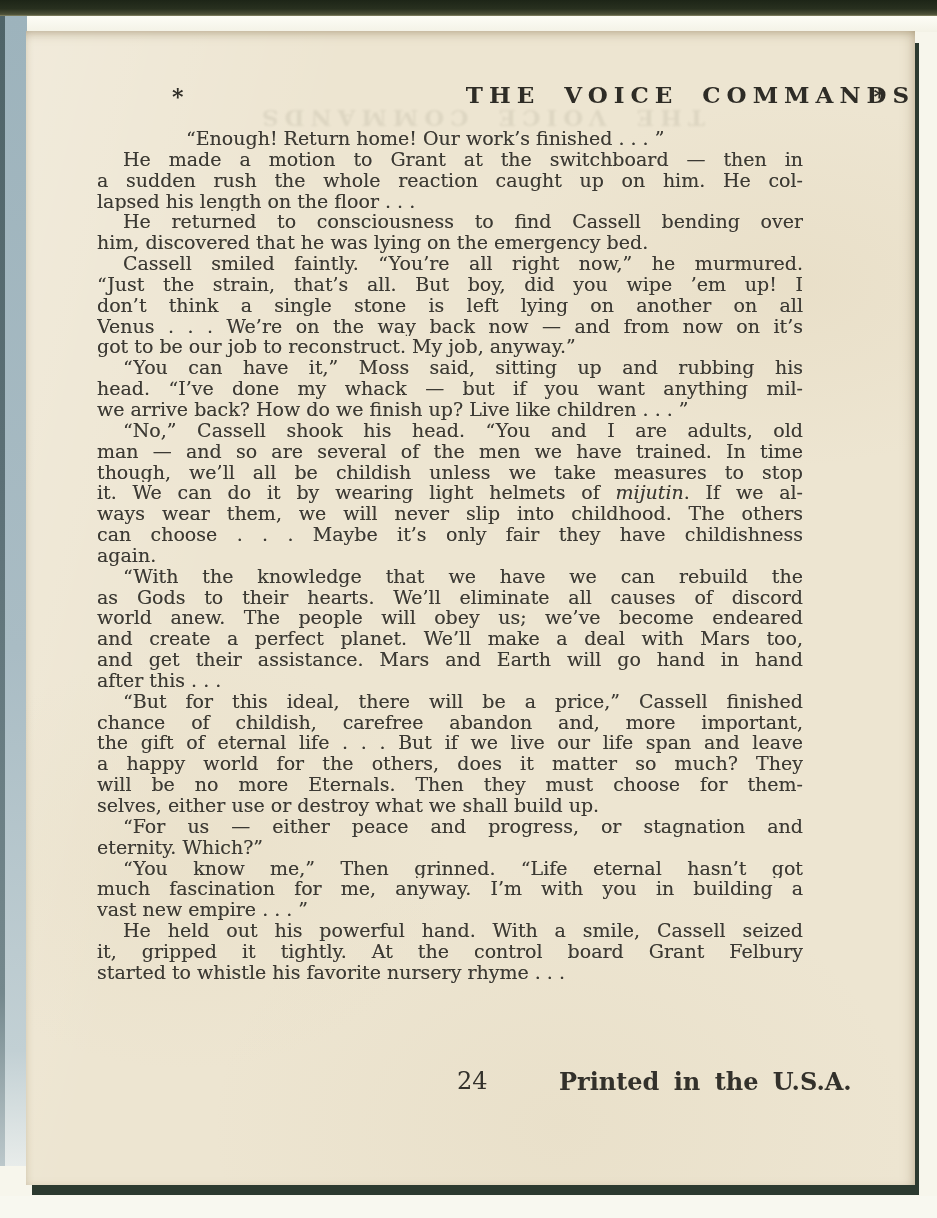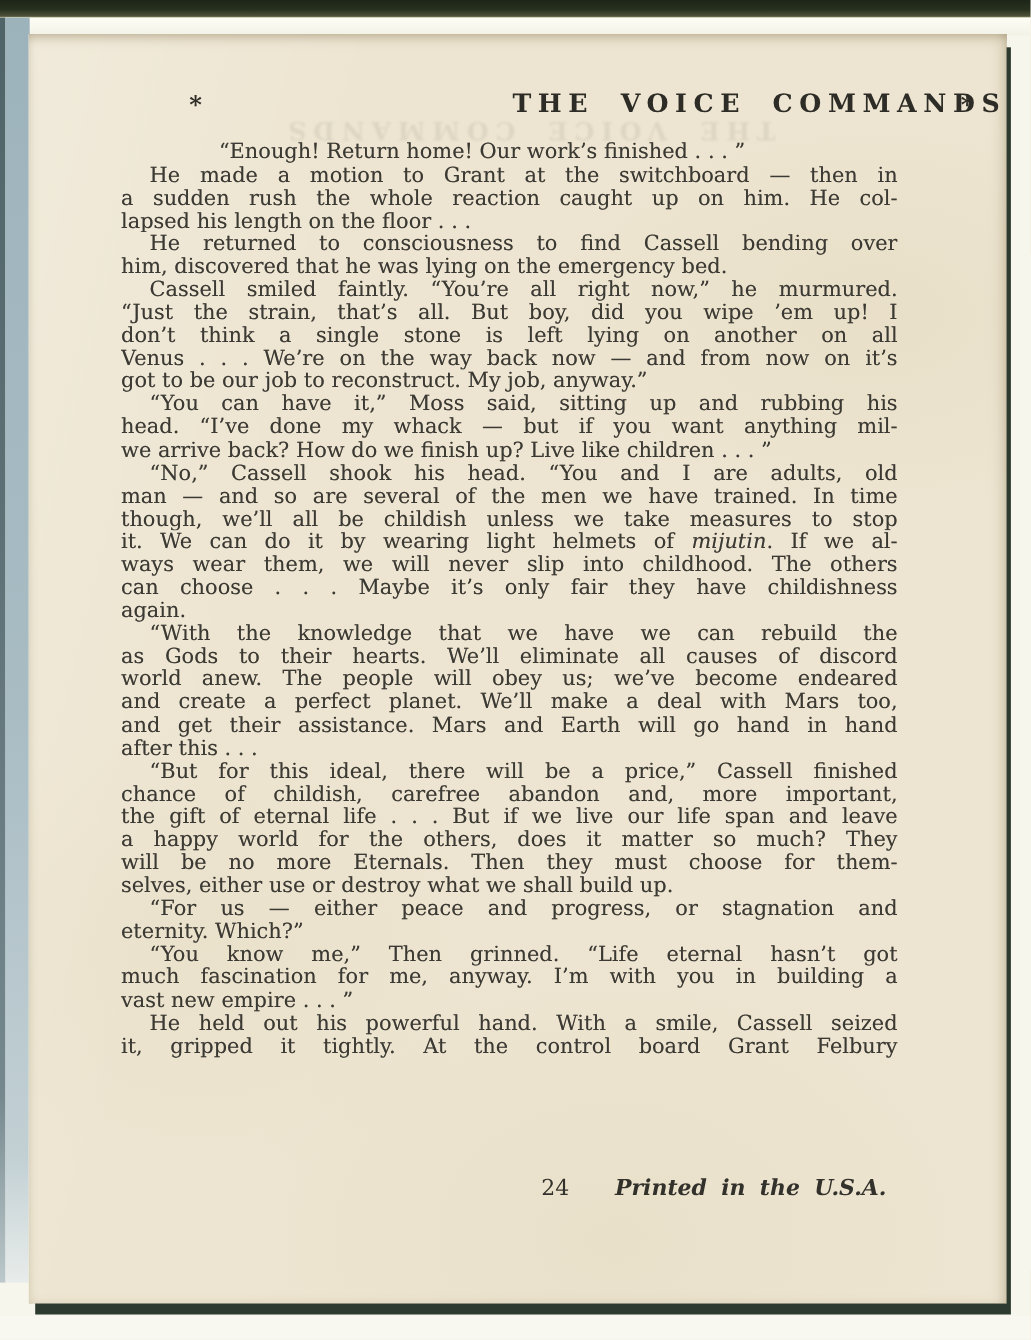--- a/index.html
+++ b/index.html
@@ -64,41 +64,41 @@
     position: absolute; left: 0; top: 74px; width: 100%;
     text-align: center; margin-left: 10px;
     font-size: 23px; font-weight: bold; letter-spacing: 6px; word-spacing: 10px;
     color: #585741;
     transform: rotate(180deg);
     opacity: 0.10;
     filter: blur(1.2px);
   }
   
   .body-text {
-    position: absolute; left: 84px; top: 97px; width: 706px;
+    position: absolute; left: 71px; top: 97px; width: 706px;
     font-size: 19px; line-height: 20.85px;
     color: #3b3933;
     text-shadow: 0 0 0.5px rgba(59,57,51,0.45);
   }
   .tline {
     height: 20.85px; overflow: hidden;
     text-align: justify; text-align-last: justify;
   }
   .tlast { text-align: justify; text-align-last: left; }
   .ind { text-indent: 26px; }
   .ind-deep { text-indent: 89px; }
   
   .footer { position: absolute; left: 0; top: 1036px; width: 100%; height: 28px; }
   .page-num {
     position: absolute; left: 431px; top: 0;
-    font-size: 20px; color: #33312b; margin-left: 35px;
+    font-size: 24px; color: #33312b;
   }
   .printed-note {
     position: absolute; left: 533px; top: 0;
-    font-size: 20px; font-style: italic; font-weight: bold; word-spacing: 6px;
+    font-size: 24px; font-weight: bold; word-spacing: 6px;
     color: #33312b;
   }
 </style>
 </head>
 <body>
 
 <div class="band-top"></div>
 <div class="sliver-white"></div>
 <div class="strip-left-outer"></div>
 <div class="strip-left-inner"></div>
@@ -146,19 +146,20 @@
       <div class="tline">a happy world for the others, does it matter so much? They</div>
       <div class="tline">will be no more Eternals. Then they must choose for them-</div>
       <div class="tline tlast">selves, either use or destroy what we shall build up.</div>
       <div class="tline ind">“For us — either peace and progress, or stagnation and</div>
       <div class="tline tlast">eternity. Which?”</div>
       <div class="tline ind">“You know me,” Then grinned. “Life eternal hasn’t got</div>
       <div class="tline">much fascination for me, anyway. I’m with you in building a</div>
       <div class="tline tlast">vast new empire . . . ”</div>
       <div class="tline ind">He held out his powerful hand. With a smile, Cassell seized</div>
       <div class="tline">it, gripped it tightly. At the control board Grant Felbury</div>
+      <div class="tline tlast">started to whistle his favorite nursery rhyme . . .</div>
     </div>
 
   <div class="footer">
     <span class="page-num">24</span>
     <span class="printed-note">Printed in the U.S.A.</span>
   </div>
 </div>
 
 </body></html>

